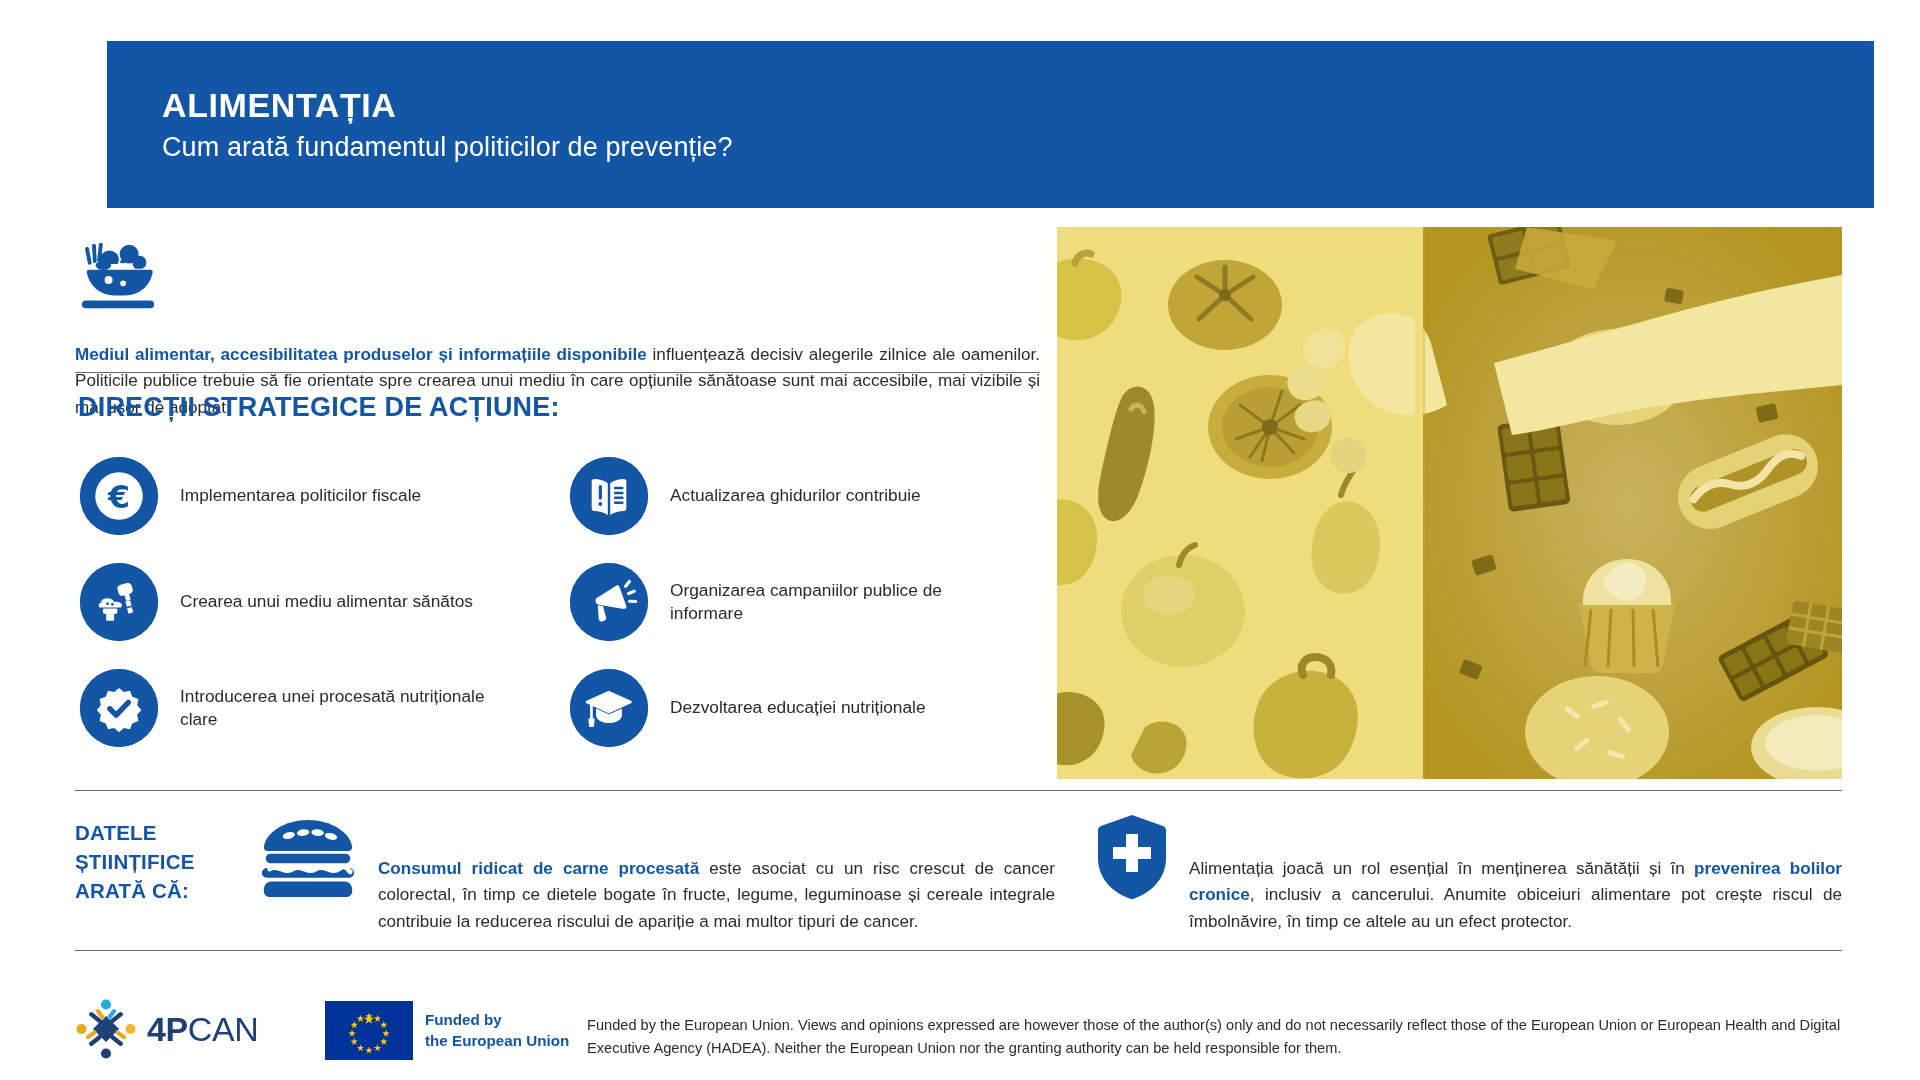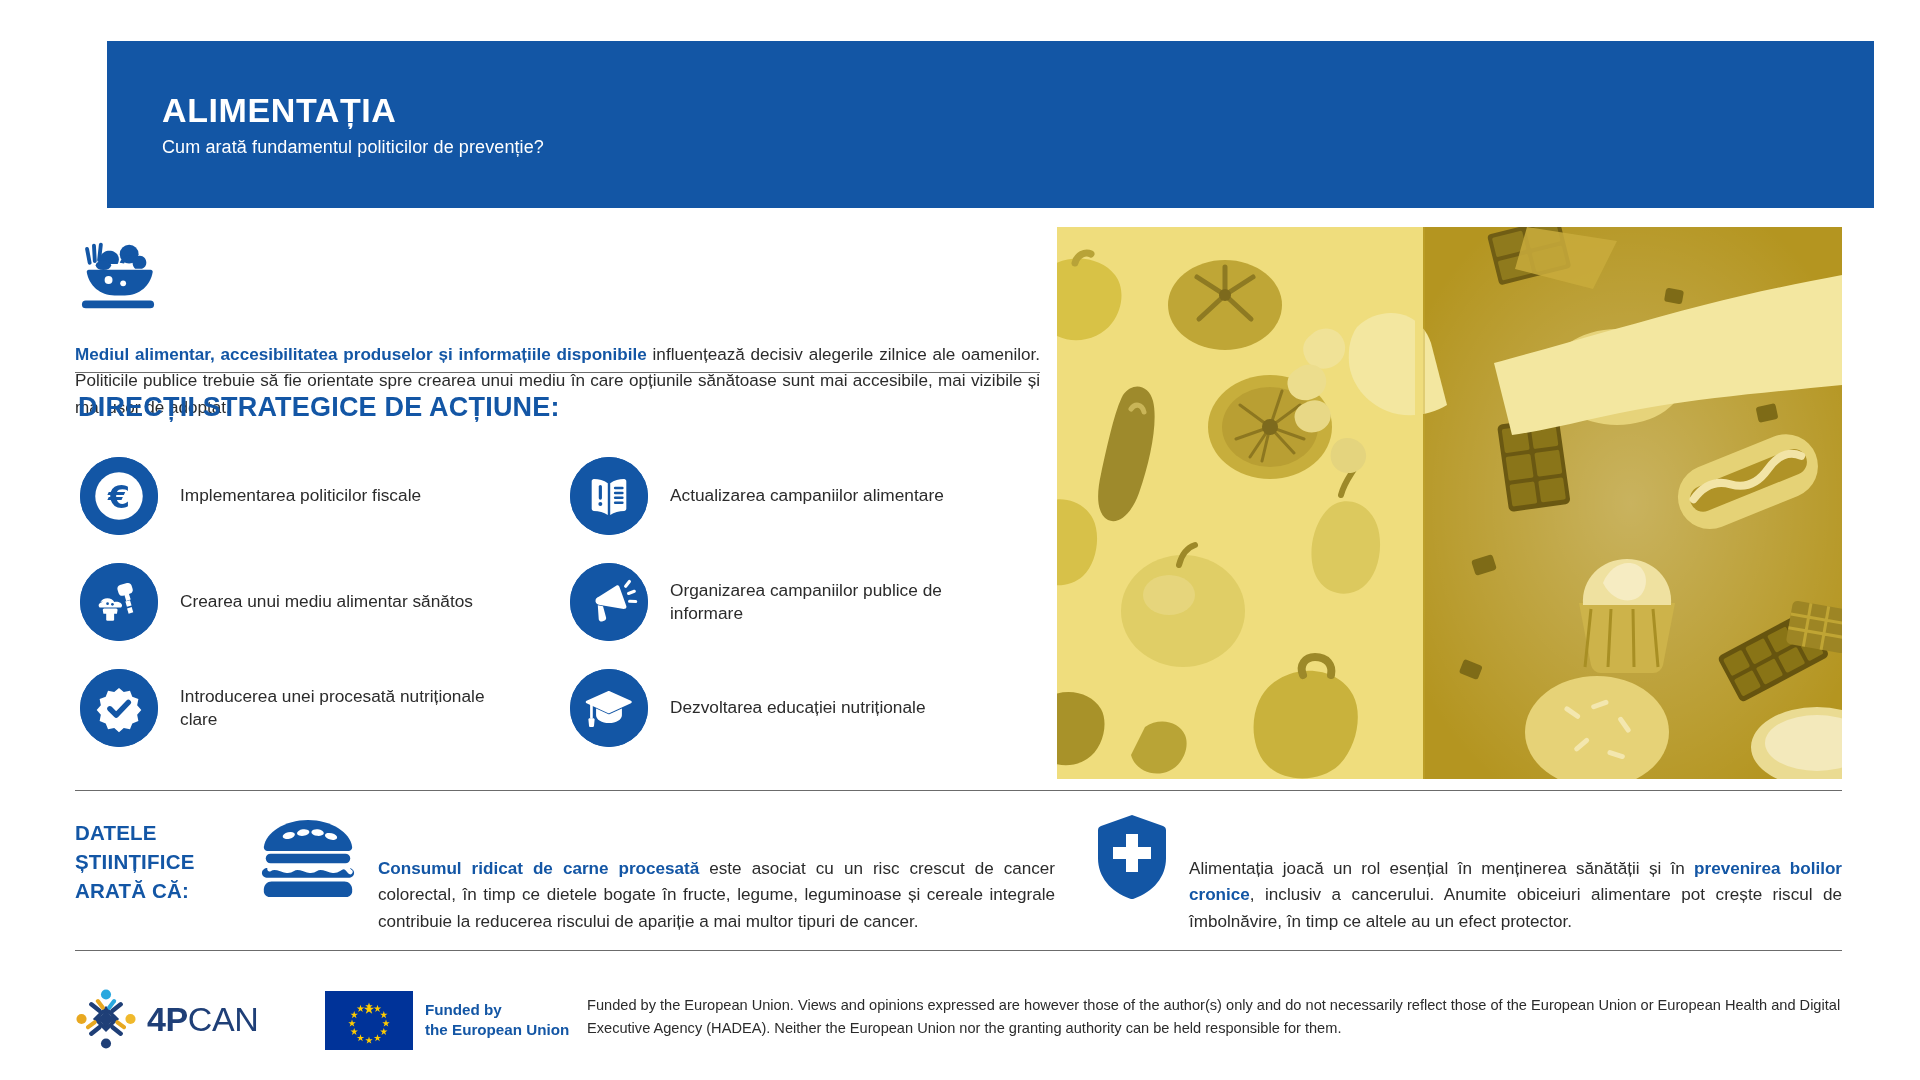--- a/index.html
+++ b/index.html
@@ -18,21 +18,21 @@
     background: #1356a5;
     display: flex; flex-direction: column; justify-content: center;
     padding-left: 55px;
     margin-left: 32px;
   }
   .header-title {
     color: #ffffff; font-size: 34px; font-weight: bold;
     letter-spacing: .6px; line-height: 1.12;
   }
   .header-sub {
-    color: #ffffff; font-size: 18px; font-weight: 400;
+    color: #ffffff; font-size: 27px; font-weight: 400;
     margin-top: 7px; letter-spacing: .1px;
   }
 
   
   .intro {
     position: absolute; left: 75px; top: 233px;
     width: 965px; height: 140px;
     display: flex; gap: 22px; align-items: flex-start; flex-direction: column;
   }
   .intro-icon { flex: 0 0 86px; padding-top: 4px; }
@@ -95,21 +95,21 @@
   .sci-icon.shield { flex: 0 0 70px; padding-top: 2px; }
   .sci-text {
     font-size: 17.1px; line-height: 1.55; color: #2b2b2b;
     text-align: justify; text-justify: inter-word; margin-top: 44px;
   }
   .sci-text .hl { color: #1356a5; font-weight: bold; }
 
   
   .footer {
     position: absolute; left: 75px; top: 968px; width: 1767px; height: 92px;
-    display: flex; align-items: center; gap: 0;
+    display: flex; align-items: flex-end; gap: 0;
   }
   .logo4pcan { flex: 0 0 250px; display: flex; align-items: center; gap: 10px; padding-top: 10px; }
   .logo4pcan .wordmark {
     font-size: 34px; color: #1f3f77; letter-spacing: -.4px; display: flex; align-items: baseline;
   }
   .logo4pcan .wm-bold { font-weight: bold; }
   .logo4pcan .wm-light { font-weight: 400; }
   .eu-block { flex: 0 0 260px; display: flex; align-items: center; gap: 12px; padding-top: 12px; }
   .eu-flag { width: 88px; height: 59px; background: #003399; position: relative; }
   .eu-caption {
@@ -179,21 +179,21 @@
           <g fill="#1356a5">
             <rect x="23.6" y="23" width="2.6" height="12" rx="1.3"></rect>
             <circle cx="24.9" cy="38.6" r="1.6"></circle>
             <rect x="36" y="24.5" width="8" height="2" rx="1"></rect>
             <rect x="36" y="28.5" width="8" height="2" rx="1"></rect>
             <rect x="36" y="32.5" width="8" height="2" rx="1"></rect>
             <rect x="36" y="36.5" width="8" height="2" rx="1"></rect>
           </g>
         </svg>
       </div>
-      <div class="dir-label">Actualizarea campaniilor alimentare</div>
+      <div class="dir-label">Actualizarea ghidurilor contribuie</div>
     </div>
 
     <div class="dir-item">
       <div class="dir-badge">
         <svg viewBox="0 0 64 64" width="78" height="78" aria-hidden="true">
           <circle cx="32" cy="32" r="32" fill="#1356a5"></circle>
           <g fill="#ffffff">
             <path d="M38.5 16.5c1.6-.6 3.3.3 3.8 1.9l.9 2.9c.5 1.6-.4 3.3-2 3.8l-1 .3 1.4 4.6-3.7 1.1-1.4-4.6-1 .3c-1.6.5-3.3-.4-3.8-2l-.9-2.9c-.5-1.6.4-3.3 2-3.8z"></path>
             <path d="M37.2 31.6l3.8-1.1 1.3 4.3-3.8 1.1z"></path>
             <path d="M38.6 37.4l3.8-1.2 1.3 4.3-3.8 1.2z"></path>

